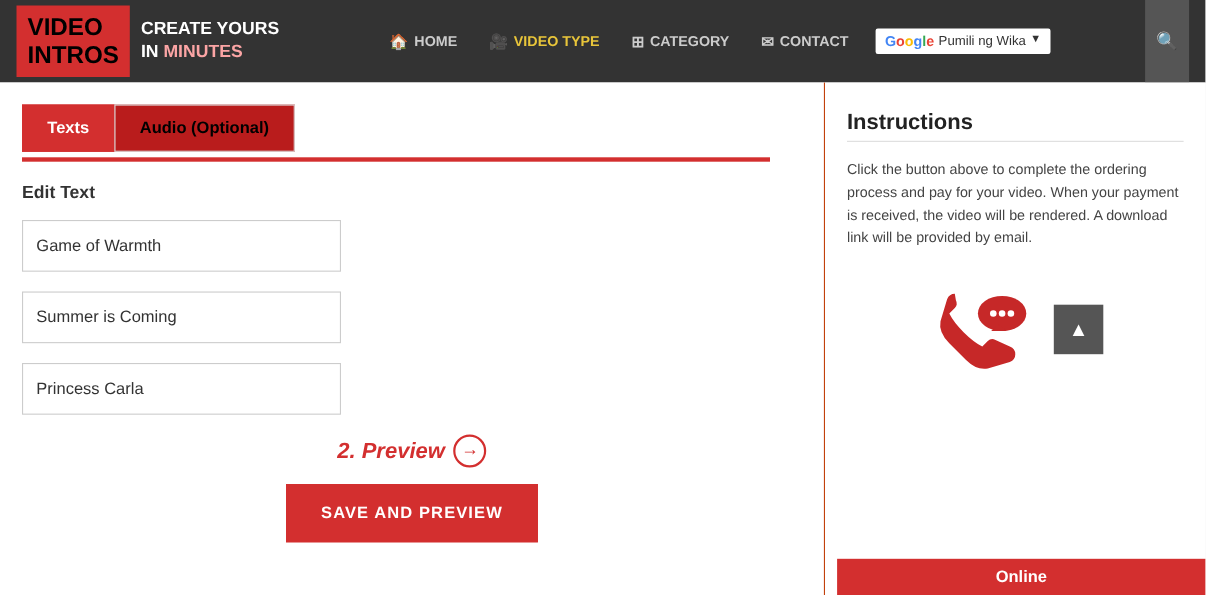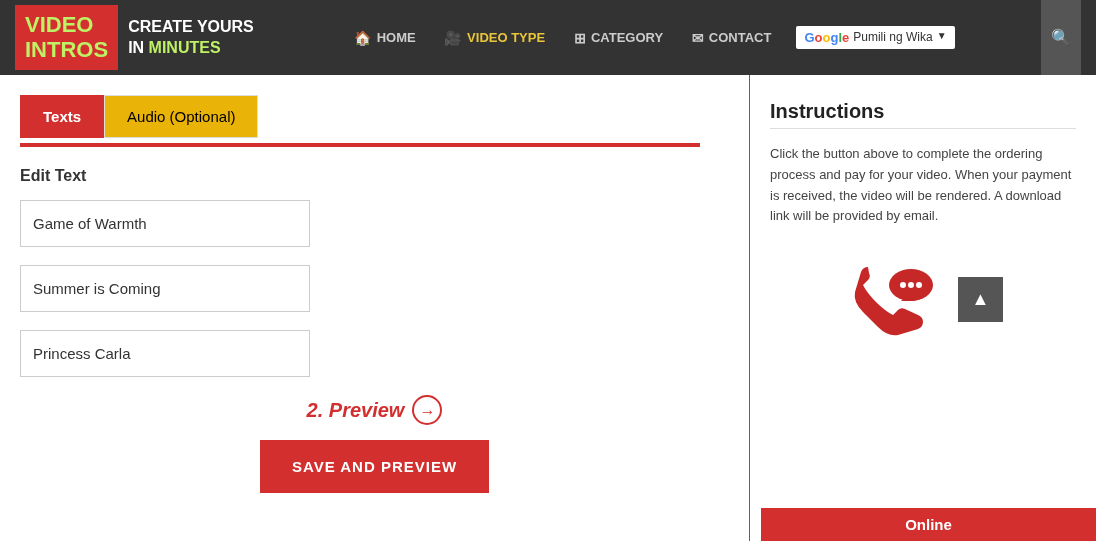--- a/index.html
+++ b/index.html
@@ -14,35 +14,35 @@
       justify-content: space-between;
       padding: 0 15px;
     }
     .logo-area {
       display: flex;
       align-items: center;
       gap: 0;
     }
     .logo-video {
       background: #d32f2f;
-      color: #bef264;
+      color: #000000;
       font-weight: 900;
       font-size: 22px;
       padding: 8px 10px;
       line-height: 1.1;
     }
     .logo-create {
       color: white;
       font-weight: 900;
       font-size: 16px;
       padding: 0 10px;
       line-height: 1.3;
     }
     .logo-minutes {
-      color: #bef264;
+      color: #fca5a5;
     }
     .nav-area {
       display: flex;
       align-items: center;
       gap: 5px;
     }
     .nav-item {
       color: #ccc;
       text-decoration: none;
       font-size: 13px;
@@ -97,22 +97,22 @@
     
     .tabs {
       display: flex;
       margin-bottom: 5px;
     }
     .tab {
       padding: 12px 22px;
       font-size: 15px;
       cursor: pointer;
       border: 1px solid #ddd;
-      background: #eab308;
-      font-weight: normal;
+      background: #b91c1c;
+      font-weight: bold;
     }
     .tab.active {
       background: #d32f2f;
       color: white;
       border-color: #d32f2f;
       font-weight: bold;
     }
     .tab-line {
       height: 4px;
       background: #d32f2f;

